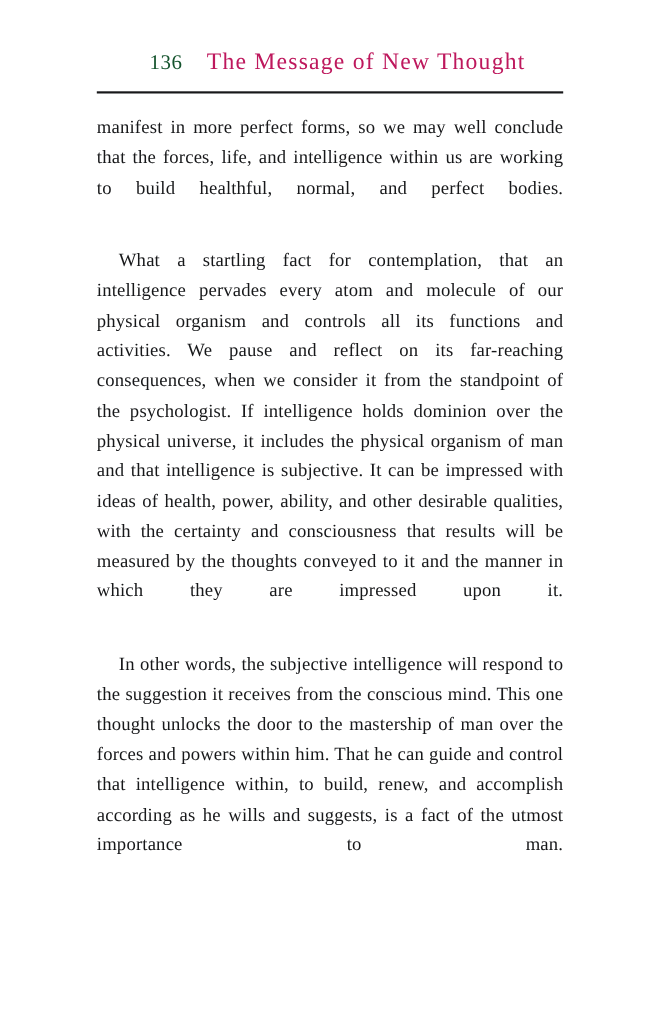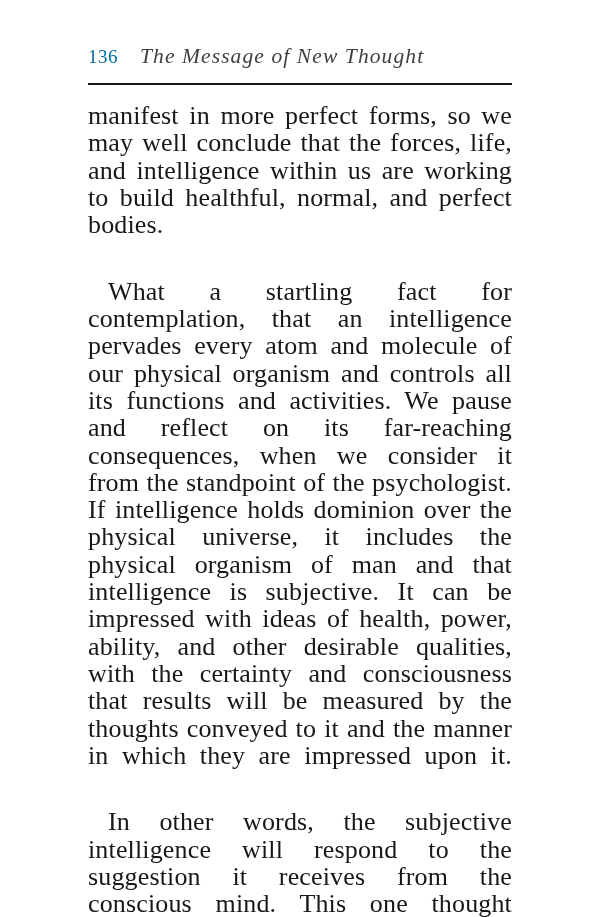--- a/index.html
+++ b/index.html
@@ -26,47 +26,47 @@
     top: 44px;
     width: 428px;
     display: flex;
     align-items: baseline;
     gap: 22px;
   }
   .folio {
     font-family: "Liberation Serif", serif;
     font-size: 19px;
     letter-spacing: 0.5px;
-    color: #0369a1;
+    color: #14532d;
+    margin-left: 48px;
   }
   .running-title {
     font-family: "Liberation Serif", serif;
-    font-style: italic;
     font-size: 21.5px;
     letter-spacing: 1.1px;
-    color: #404040;
+    color: #be185d;
     white-space: nowrap;
   }
   .rule {
     position: absolute;
     left: 88px;
     top: 83px;
     width: 424px;
     height: 2.2px;
     background: #17181a;
   }
   .body-text {
     position: absolute;
     left: 88px;
     top: 102px;
     width: 424px;
   }
   .para {
     margin: 0;
-    font-size: 26px;
+    font-size: 17px;
     line-height: 27.3px;
     text-align: justify;
     text-justify: inter-word;
     letter-spacing: 0.15px;
     color: #17181a;
   }
   .para.indent {
     text-indent: 20px;
   }
   .para + .para {

